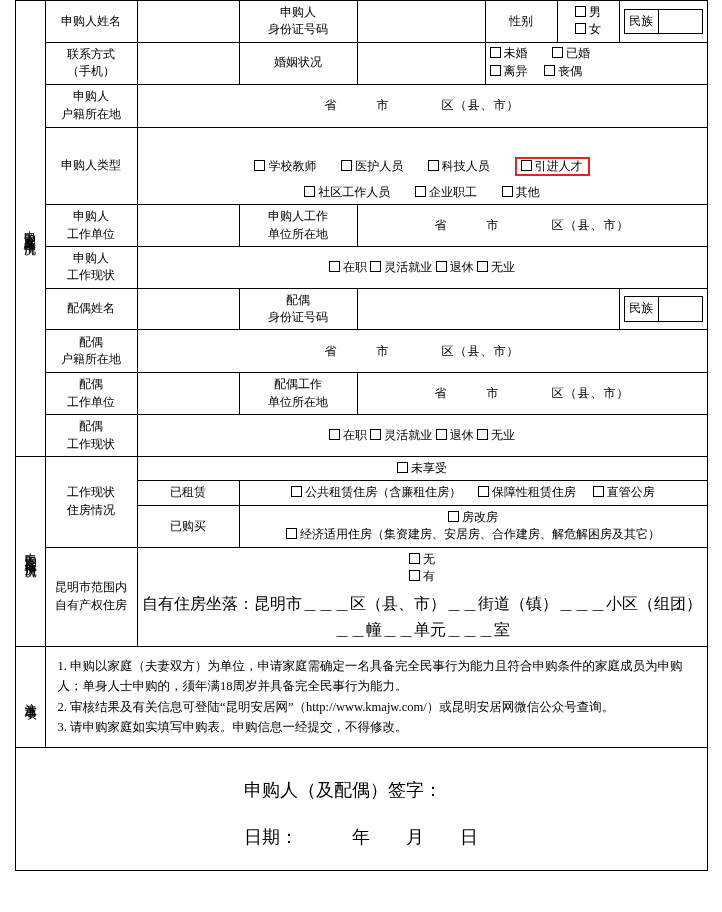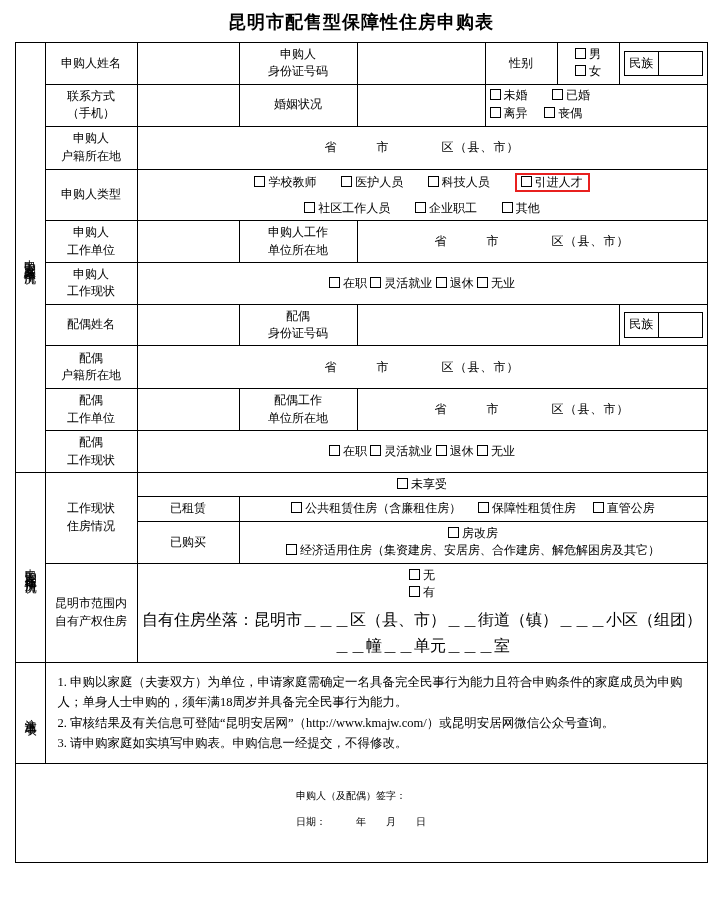--- a/index.html
+++ b/index.html
@@ -103,41 +103,40 @@
   .notes {
     font-size: 12.5px;
     line-height: 1.65;
     text-align: left;
     padding: 6px 8px;
     font-family: "Liberation Serif", "DejaVu Serif", serif;
   }
   .sign {
     padding: 16px 0 6px 0;
     text-align: center;
-    font-size: 10px;
+    font-size: 18px;
     line-height: 2.6;
   }
   .sign-inner {
     display: inline-block;
     text-align: left;
   }
   .spaced {
     letter-spacing: 1px;
   }
   .addr-line {
     font-size: 16px;
     line-height: 1.6;
   }
 </style>
 </head>
 <body>
 
 <div class="page">
 
-  <div class="title">昆明市配售型保障性住房申购表</div>
 
   <table class="form">
     <colgroup>
       <col style="width:30px">
       <col style="width:92px">
       <col style="width:102px">
       <col style="width:118px">
       <col style="width:128px">
       <col style="width:72px">
       <col style="width:62px">
@@ -203,21 +202,21 @@
         <div>户籍所在地</div>
       </td>
       <td class="c" colspan="6" style="height:36px;">
         <span class="spaced">省　　　市　　　　区（县、市）</span>
       </td>
     </tr>
 
     <tr>
       <td class="lbl">申购人类型</td>
       <td class="c" colspan="6">
-        <div style="text-align:center;">
+        <div style="text-align:center;margin-top:26px;">
           <span class="cb"><span class="box"></span><span>学校教师</span></span>
           <span class="gap"></span>
           <span class="cb"><span class="box"></span><span>医护人员</span></span>
           <span class="gap"></span>
           <span class="cb"><span class="box"></span><span>科技人员</span></span>
           <span class="gap"></span>
           <span class="cb hl"><span class="box"></span><span>引进人才</span></span>
         </div>
         <div style="text-align:center; margin-top:8px;">
           <span class="cb"><span class="box"></span><span>社区工作人员</span></span>

